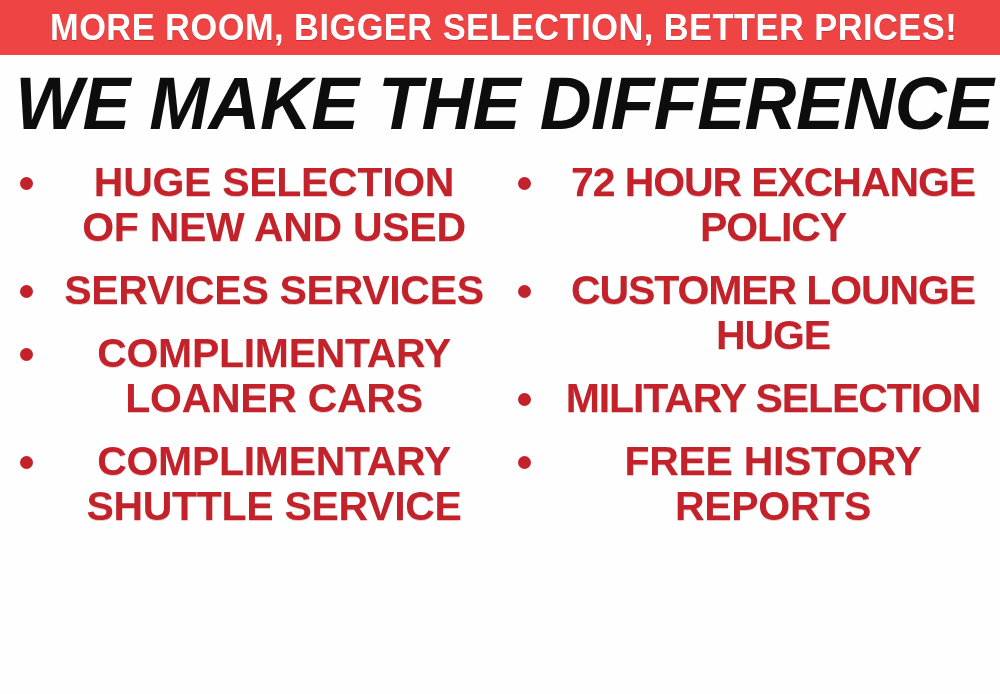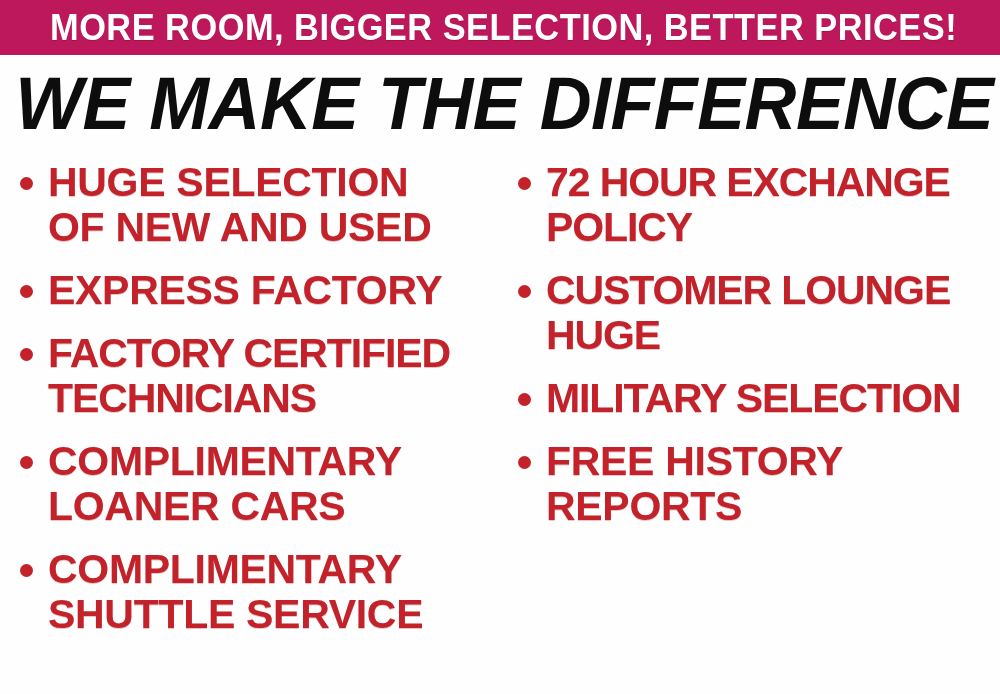--- a/index.html
+++ b/index.html
@@ -21,21 +21,21 @@
     overflow: hidden;
   }
 
   
   .banner {
     position: absolute;
     left: 0;
     top: 0;
     width: 1000px;
     height: 55px;
-    background: #be185d;
+    background: #ef4444;
     display: flex;
     align-items: center;
     box-sizing: border-box;
     padding-left: 50px;
   }
   .banner-text {
     color: #ffffff;
     font-family: "Liberation Sans Narrow", "Liberation Sans", sans-serif;
     font-weight: bold;
     font-size: 37px;
@@ -101,20 +101,21 @@
     height: 13px;
     border-radius: 50%;
     background: #c3222a;
     margin-top: 17px;
     margin-right: 15px;
   }
   .bullet-label {
     flex: 1 1 auto;
     white-space: pre-line;
     text-shadow: 0 1px 0 rgba(160,30,35,0.25);
+    text-align: center;
   }
   .tight { letter-spacing: -1.1px; }
 </style>
 </head>
 <body>
 
 <div class="poster">
 
   <div class="banner">
     <div class="banner-text">MORE ROOM, BIGGER SELECTION, BETTER PRICES!</div>
@@ -127,26 +128,21 @@
   <div class="columns">
 
     <div class="col col-left">
       <div class="bullet-item">
         <span class="bullet-dot"></span>
         <span class="bullet-label">HUGE SELECTION
 OF NEW AND USED</span>
       </div>
       <div class="bullet-item">
         <span class="bullet-dot"></span>
-        <span class="bullet-label">EXPRESS FACTORY</span>
-      </div>
-      <div class="bullet-item">
-        <span class="bullet-dot"></span>
-        <span class="bullet-label tight">FACTORY CERTIFIED
-TECHNICIANS</span>
+        <span class="bullet-label">SERVICES SERVICES</span>
       </div>
       <div class="bullet-item">
         <span class="bullet-dot"></span>
         <span class="bullet-label">COMPLIMENTARY
 LOANER CARS</span>
       </div>
       <div class="bullet-item">
         <span class="bullet-dot"></span>
         <span class="bullet-label">COMPLIMENTARY
 SHUTTLE SERVICE</span>

